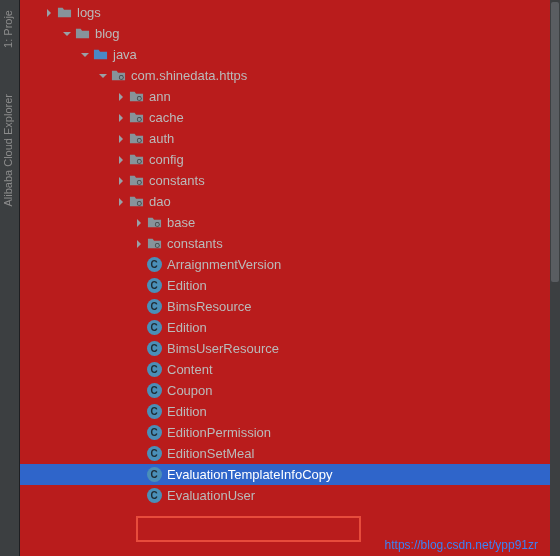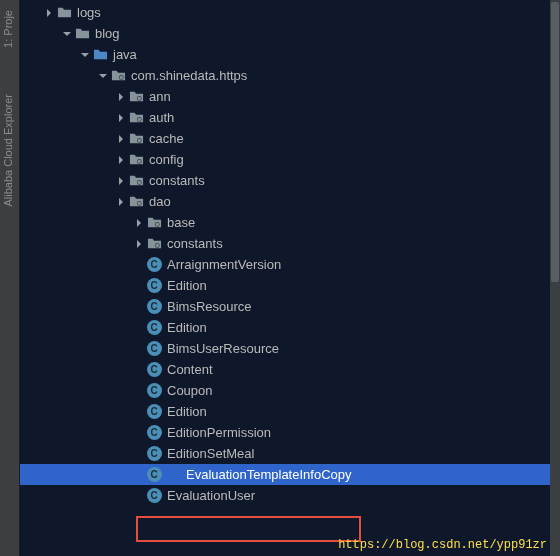--- a/index.html
+++ b/index.html
@@ -31,21 +31,21 @@
   white-space: nowrap;
 }
 .tab-label.proj { margin-top: 2px; }
 .tab-label.cloud { margin-top: 30px; }
 .tree {
   position: absolute;
   left: 20px;
   top: 0;
   right: 0;
   bottom: 0;
-  background: #0f172a;
+  background: #b91c1c;
   padding-top: 2px;
 }
 .row {
   display: flex;
   align-items: center;
   height: 21px;
   padding-left: 6px;
   white-space: nowrap;
   cursor: pointer;
 }
@@ -78,37 +78,37 @@
   border-radius: 50%;
   background: #4a8fb8;
   display: inline-flex;
   align-items: center;
   justify-content: center;
   font-size: 10px;
   font-weight: bold;
   color: #1e2b33;
 }
 .label { color: #bababa; }
-.row.selected .label { color: #fff; margin-left: 19px; }
+.row.selected .label { color: #fff; }
 .highlight-box {
   position: absolute;
   border: 2px solid #e74c3c;
   pointer-events: none;
   left: 136px;
   top: 516px;
   width: 225px;
   height: 26px;
 }
 .watermark {
   position: absolute;
-  right: 13px;
+  right: 22px;
   bottom: 4px;
   font-size: 12px;
-  color: #fde047;
-  font-family: Liberation Mono, monospace;
+  color: #3b82f6;
+  font-family: Liberation Sans, sans-serif;
 }
 .scrollbar {
   position: absolute;
   right: 0;
   top: 0;
   width: 10px;
   height: 100%;
   background: #3c3f41;
 }
 .scrollthumb {
@@ -211,37 +211,37 @@
           <path fill="#9aa0a6" d="M2 0l4 4-4 4z"></path>
         </svg>
       </span>
       <span class="ficon">
         <svg viewBox="0 0 16 16" width="15" height="15">
           <path class="pkg-svg" d="M1 3h5l1.5 2H15v8H1z"></path>
           <circle cx="11" cy="10" r="2.5" fill="#3c3f41"></circle>
           <circle cx="11" cy="10" r="1.7" fill="#87939a"></circle>
         </svg>
       </span>
+      <span class="label">cache</span>
+    </div>
+    <div class="row">
+      <span class="indent" style="width: 90px;"></span>
+      <span class="arrow">
+        <svg viewBox="0 0 8 8">
+          <path fill="#9aa0a6" d="M2 0l4 4-4 4z"></path>
+        </svg>
+      </span>
+      <span class="ficon">
+        <svg viewBox="0 0 16 16" width="15" height="15">
+          <path class="pkg-svg" d="M1 3h5l1.5 2H15v8H1z"></path>
+          <circle cx="11" cy="10" r="2.5" fill="#3c3f41"></circle>
+          <circle cx="11" cy="10" r="1.7" fill="#87939a"></circle>
+        </svg>
+      </span>
       <span class="label">auth</span>
-    </div>
-    <div class="row">
-      <span class="indent" style="width: 90px;"></span>
-      <span class="arrow">
-        <svg viewBox="0 0 8 8">
-          <path fill="#9aa0a6" d="M2 0l4 4-4 4z"></path>
-        </svg>
-      </span>
-      <span class="ficon">
-        <svg viewBox="0 0 16 16" width="15" height="15">
-          <path class="pkg-svg" d="M1 3h5l1.5 2H15v8H1z"></path>
-          <circle cx="11" cy="10" r="2.5" fill="#3c3f41"></circle>
-          <circle cx="11" cy="10" r="1.7" fill="#87939a"></circle>
-        </svg>
-      </span>
-      <span class="label">cache</span>
     </div>
     <div class="row">
       <span class="indent" style="width: 90px;"></span>
       <span class="arrow">
         <svg viewBox="0 0 8 8">
           <path fill="#9aa0a6" d="M2 0l4 4-4 4z"></path>
         </svg>
       </span>
       <span class="ficon">
         <svg viewBox="0 0 16 16" width="15" height="15">

